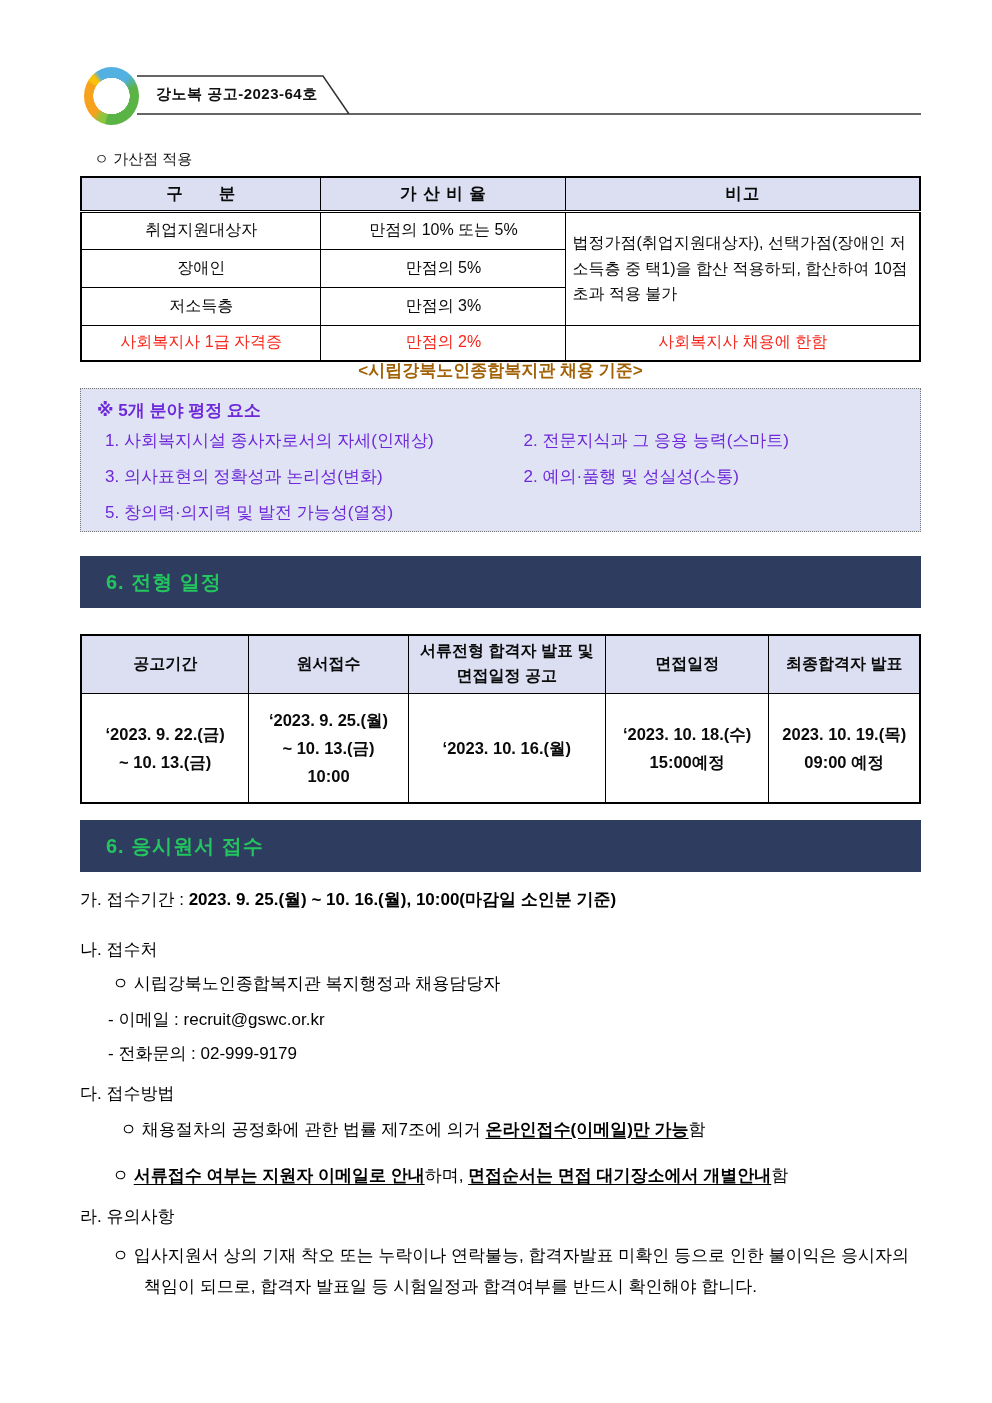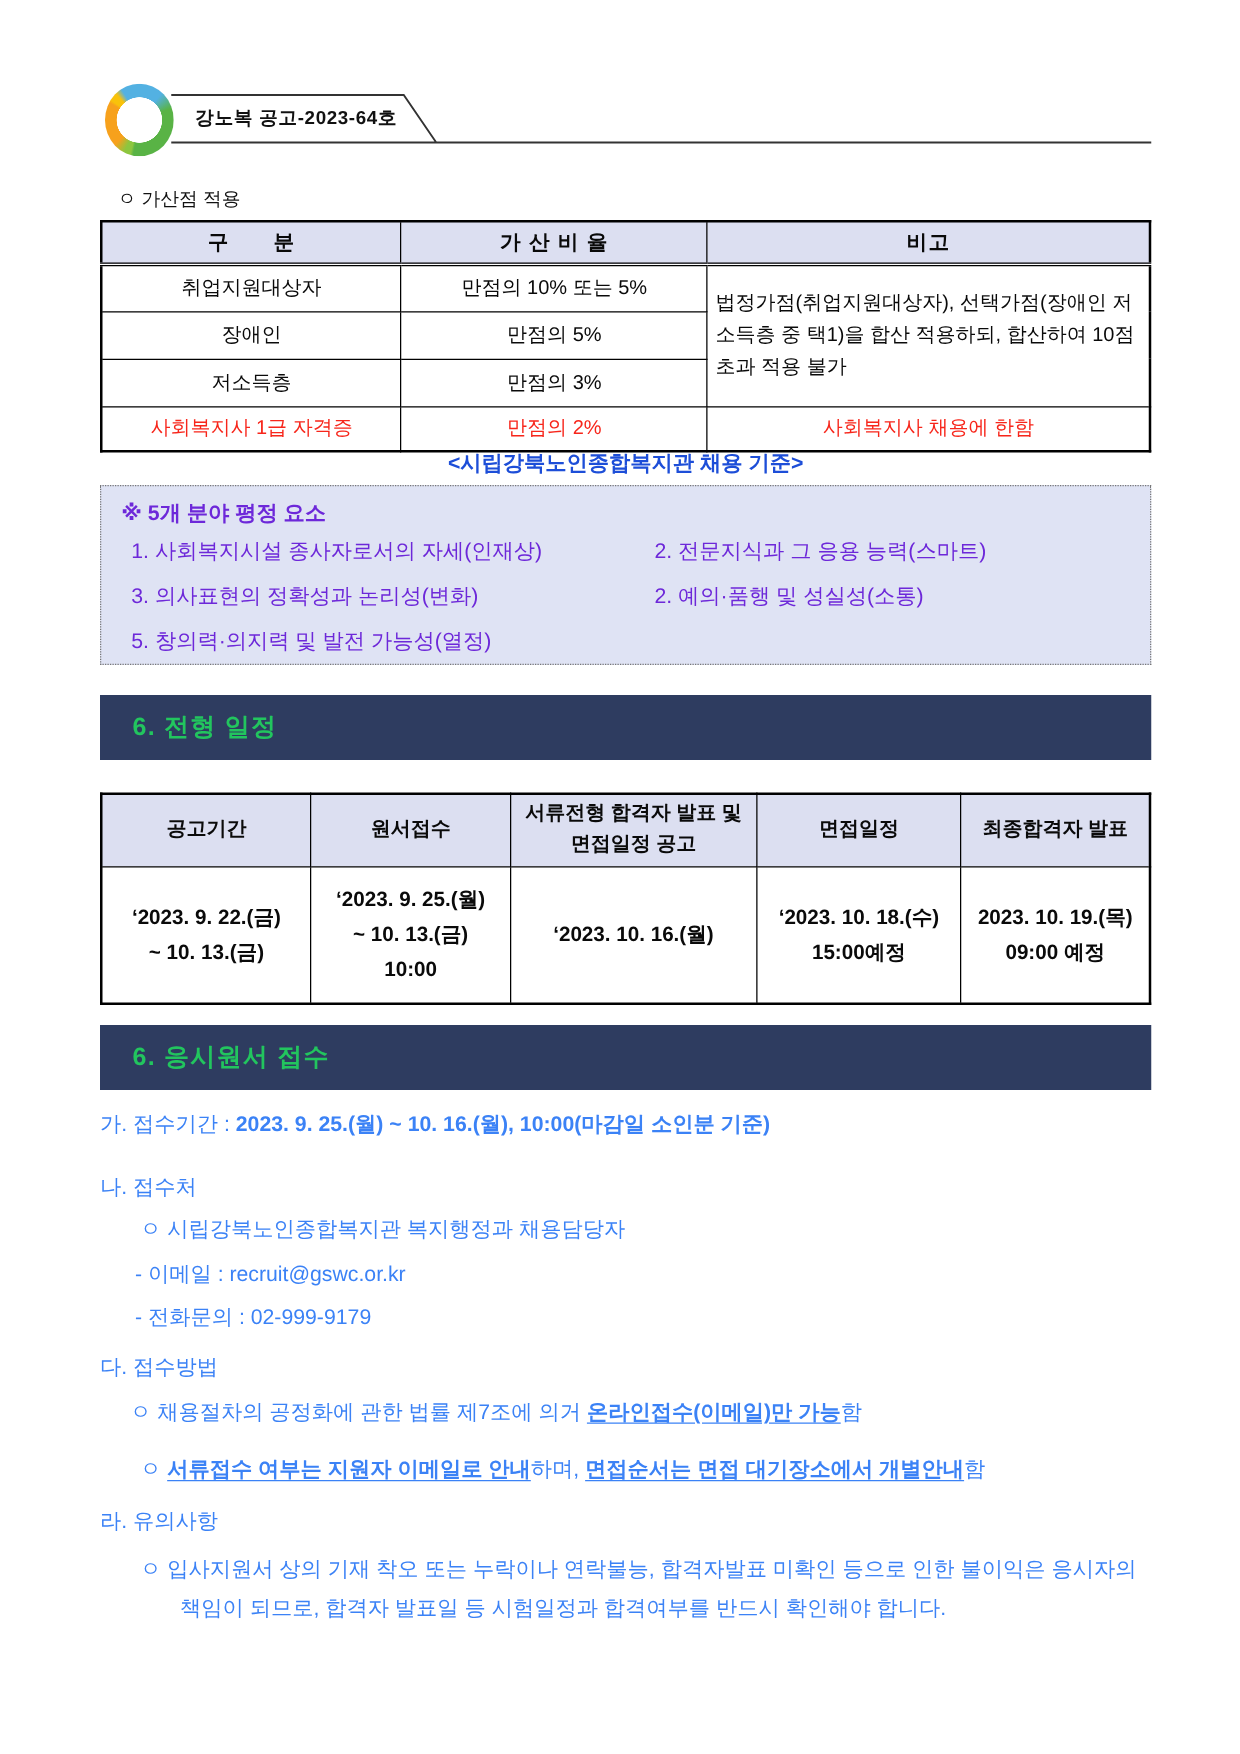--- a/index.html
+++ b/index.html
@@ -40,21 +40,21 @@
   .t1 thead th {
     background:#dcdff1; height:34px; font-weight:bold; font-size:16.5px;
     border-bottom:3px double #000; letter-spacing:1px;
   }
   .t1 td { height:38px; }
   .t1 .row-last td { height:36px; }
   .t1 .note-cell { text-align:left; padding:2px 6px; line-height:1.6; }
   .red-row td { color:#f7261b; }
   .caption {
     position:absolute; left:80px; top:359px; width:841px;
-    text-align:center; font-weight:bold; font-size:17px; color:#1d4ed8;
+    text-align:center; font-weight:bold; font-size:17px; color:#a16207;
   }
   
   .criteria-box {
     position:absolute; left:80px; top:388px; width:841px; height:144px;
     background:#dfe3f4; border:1px dotted #777;
     padding:10px 10px 0 16px; font-size:17px; color:#6d28d9;
   }
   .criteria-title { font-weight:bold; margin-bottom:7px; }
   .criteria-grid { display:grid; grid-template-columns:52% 48%; row-gap:13px; padding-left:8px; }
   .criteria-grid .item5 { grid-column:1 / span 2; }
@@ -73,21 +73,21 @@
   }
   .t2 th, .t2 td {
     border:1.2px solid #000; text-align:center; vertical-align:middle;
     white-space:pre-line;
   }
   .t2 thead th {
     background:#dcdff1; height:58px; font-weight:bold; line-height:1.55;
   }
   .t2 td { height:110px; font-weight:bold; line-height:1.7; font-size:16.5px; }
   
-  .pline { position:absolute; font-size:17px; color:#3b82f6; line-height:1.45; }
+  .pline { position:absolute; font-size:17px; color:#000000; line-height:1.45; }
   .b { font-weight:bold; }
   .u { font-weight:bold; text-decoration:underline; text-underline-offset:3px; }
   .hang { padding-left:32px; text-indent:-32px; }
 </style>
 </head>
 <body>
 
 <div class="page">
 
   <div class="logo"></div>
@@ -187,21 +187,21 @@
   <div class="pline" style="left:80px; top:888px;">
     <span>가. 접수기간 : </span><span class="b">2023. 9. 25.(월) ~ 10. 16.(월), 10:00(마감일 소인분 기준)</span>
   </div>
 
   <div class="pline" style="left:80px; top:938px;">나. 접수처</div>
   <div class="pline" style="left:112px; top:972px;">ㅇ 시립강북노인종합복지관 복지행정과 채용담당자</div>
   <div class="pline" style="left:108px; top:1008px;">- 이메일 : recruit@gswc.or.kr</div>
   <div class="pline" style="left:108px; top:1042px;">- 전화문의 : 02-999-9179</div>
 
   <div class="pline" style="left:80px; top:1082px;">다. 접수방법</div>
-  <div class="pline" style="left:104px; top:1118px;">
+  <div class="pline" style="left:120px; top:1118px;">
     <span>ㅇ 채용절차의 공정화에 관한 법률 제7조에 의거 </span><span class="u">온라인접수(이메일)만 가능</span><span>함</span>
   </div>
   <div class="pline" style="left:112px; top:1164px;">
     <span>ㅇ </span><span class="u">서류접수 여부는 지원자 이메일로 안내</span><span>하며, </span><span class="u">면접순서는 면접 대기장소에서 개별안내</span><span>함</span>
   </div>
 
   <div class="pline" style="left:80px; top:1205px;">라. 유의사항</div>
   <div class="pline hang" style="left:112px; top:1240px; width:815px; line-height:1.85;">ㅇ  입사지원서 상의 기재 착오 또는 누락이나 연락불능, 합격자발표 미확인 등으로 인한 불이익은 응시자의 책임이 되므로, 합격자 발표일 등 시험일정과 합격여부를 반드시 확인해야 합니다.</div>
 
 </div>

